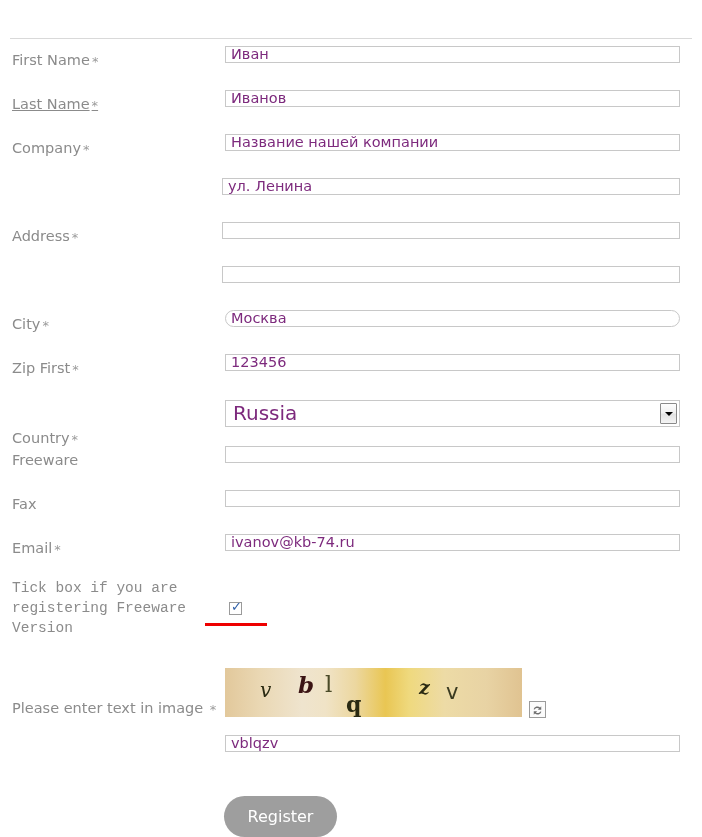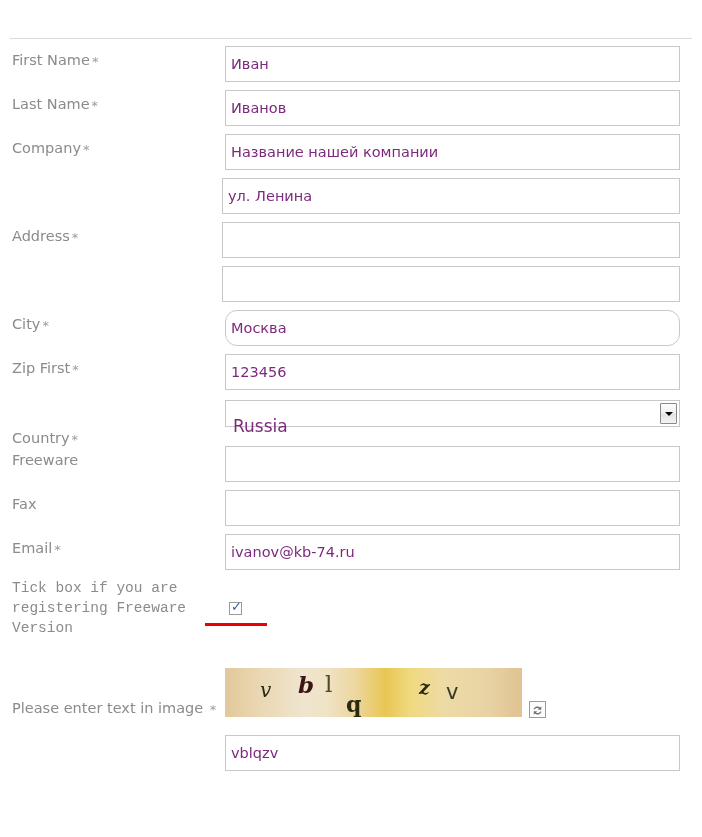--- a/index.html
+++ b/index.html
@@ -48,21 +48,21 @@
     font-size: 13px;
     vertical-align: text-top;
     padding-left: 2px;
   }
   .lbl.multi { white-space: normal; width: 200px; line-height: 20px; }
 
   .field {
     position: absolute;
     left: 225px;
     width: 455px;
-    height: 36px;
+    height: 17px;
     border: 1px solid #c8c8c8;
     background: #ffffff;
     font-family: "DejaVu Sans", "Liberation Sans", sans-serif;
     font-size: 14.5px;
     color: #7d2a7d;
     padding: 0 0 0 5px;
     line-height: 25px;
     outline: none;
   }
   .field.wide { left: 222px; width: 458px; }
@@ -73,23 +73,22 @@
     left: 225px;
     width: 455px;
     height: 27px;
     border: 1px solid #c8c8c8;
     background: #ffffff;
   }
   .selectwrap .sel-text {
     position: absolute;
     left: 7px; top: 0;
     line-height: 25px;
-    font-size: 17px;
+    font-size: 20px;
     color: #7d2a7d;
-    margin-top: 13px;
   }
   .selectwrap .sel-btn {
     position: absolute;
     right: 2px; top: 2px;
     width: 17px; height: 21px;
     background: linear-gradient(to bottom, #fdfdfd 0%, #f1f1f1 45%, #e3e3e3 55%, #f4f4f4 100%);
     border: 1px solid #8a8a8a;
     border-radius: 1px;
   }
   .selectwrap .sel-btn .tri {
@@ -176,21 +175,21 @@
   <div class="title-rule"></div>
 
   <div class="row" style="top:46px;">
     <div class="lbl" style="top:4px;">
       <span>First Name</span><span class="star">*</span>
     </div>
     <input class="field" style="top: 0px;" type="text" value="Иван">
   </div>
 
   <div class="row" style="top:90px;">
-    <div class="lbl" style="top:4px;">
+    <div class="lbl" style="top:4px;text-decoration:underline;">
       <span>Last Name</span><span class="star">*</span>
     </div>
     <input class="field" style="top: 0px;" type="text" value="Иванов">
   </div>
 
   <div class="row" style="top:134px;">
     <div class="lbl" style="top:4px;">
       <span>Company</span><span class="star">*</span>
     </div>
     <input class="field" style="top: 0px;" type="text" value="Название нашей компании">
@@ -280,14 +279,15 @@
     <span class="cap-refresh" style="left:529px; top:33px;">
       <svg width="13" height="13" viewBox="0 0 16 16" aria-hidden="true">
         <path d="M3.2 6.4a4.9 4.9 0 0 1 8.0-2.1l1.4-1.4v4.2H8.4l1.5-1.5a3.5 3.5 0 0 0-5.4 1.3z" fill="#6f6f6f"></path>
         <path d="M12.8 9.6a4.9 4.9 0 0 1-8.0 2.1l-1.4 1.4V8.9h4.2L6.1 10.4a3.5 3.5 0 0 0 5.4-1.3z" fill="#6f6f6f"></path>
       </svg>
     </span>
 
     <input class="field" style="top: 67px;" type="text" value="vblqzv">
   </div>
 
+  <button class="reg-btn" style="left:224px; top:796px;">Register</button>
 
 </div>
 
 </body></html>

